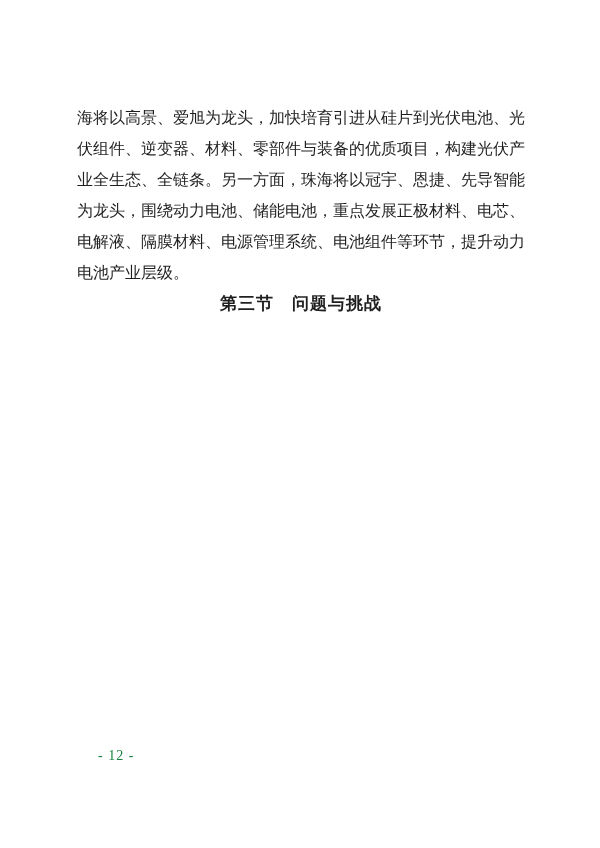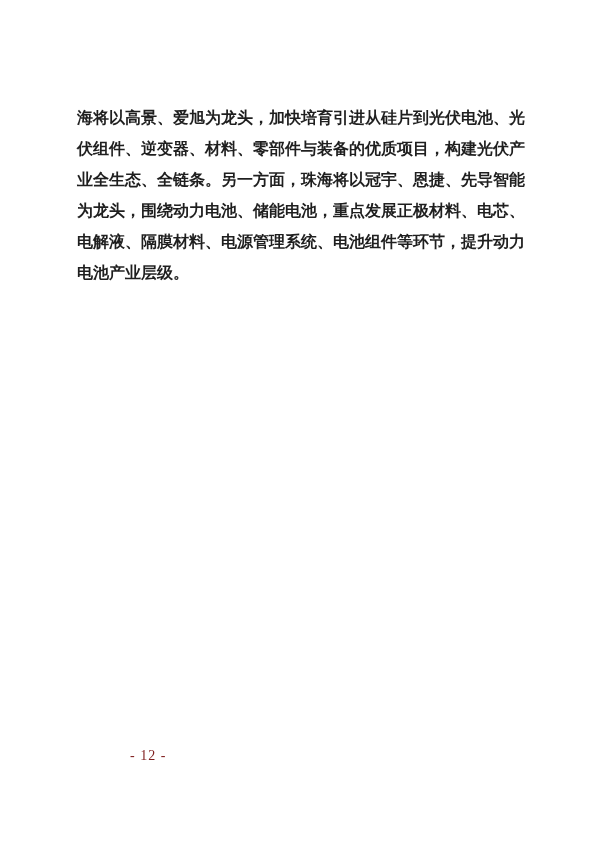--- a/index.html
+++ b/index.html
@@ -26,44 +26,43 @@
     text-align: justify;
     text-justify: inter-ideograph;
   }
   .para {
     margin: 0;
     padding: 0;
     text-indent: 2em;
   }
   .para.continuation {
     text-indent: 0;
-    font-weight: bold;
   }
   .heading {
     margin: 0 0 14px 0;
     padding: 0;
     font-size: 17px;
     line-height: 31px;
     font-weight: bold;
     text-align: center;
     text-indent: 0;
     letter-spacing: 1px;
   }
   .page-number {
     position: absolute;
     left: 98px;
     top: 748px;
     font-size: 14px;
     line-height: 16px;
     letter-spacing: 1px;
-    color: #7f1d1d;
-    margin-left: 32px;
+    color: #15803d;
   }
 </style>
 </head>
 <body>
 
 <div class="page">
   <div class="content">
     <p class="para continuation">海将以高景、爱旭为龙头，加快培育引进从硅片到光伏电池、光伏组件、逆变器、材料、零部件与装备的优质项目，构建光伏产业全生态、全链条。另一方面，珠海将以冠宇、恩捷、先导智能为龙头，围绕动力电池、储能电池，重点发展正极材料、电芯、电解液、隔膜材料、电源管理系统、电池组件等环节，提升动力电池产业层级。</p>
+    <h2 class="heading">第三节　问题与挑战</h2>
   </div>
   <div class="page-number">- 12 -</div>
 </div>
 
 </body></html>

